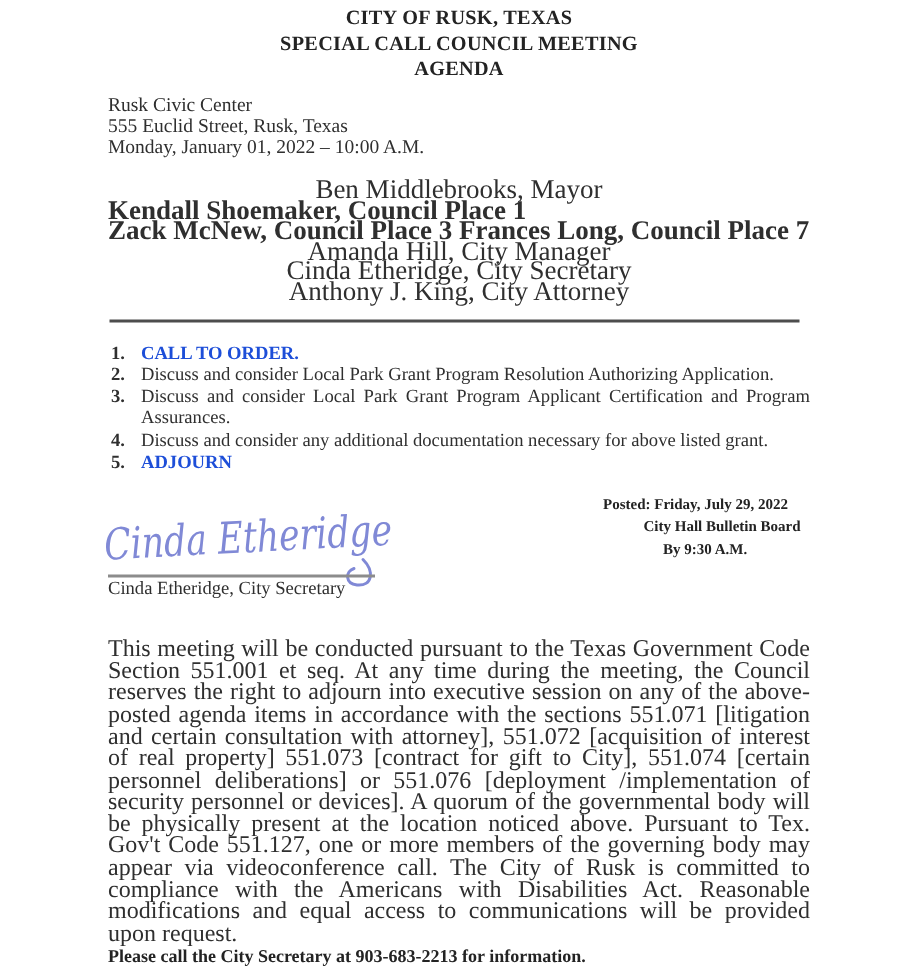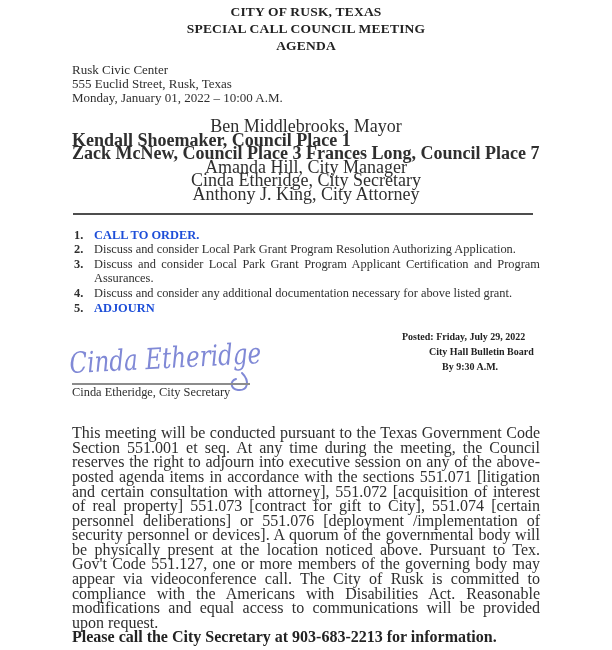--- a/index.html
+++ b/index.html
@@ -128,21 +128,21 @@
   }
 
   
   .legal {
     margin-top: 2px;
     font-size: 16px;
     line-height: 14.6px;
     text-align: justify;
   }
   .legal-bold {
-    font-size: 16px;
+    font-size: 12px;
     line-height: 14.6px;
     font-weight: bold;
     color: #232323;
   }
 </style>
 </head>
 <body>
 
 <div class="page">
   <div class="content">

